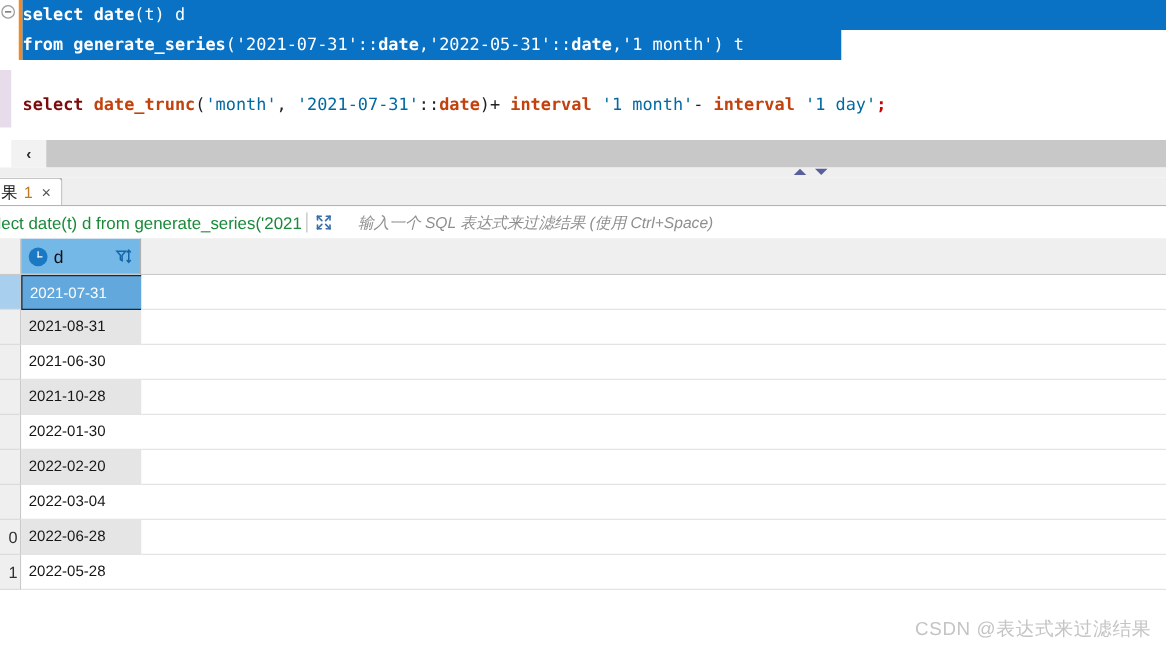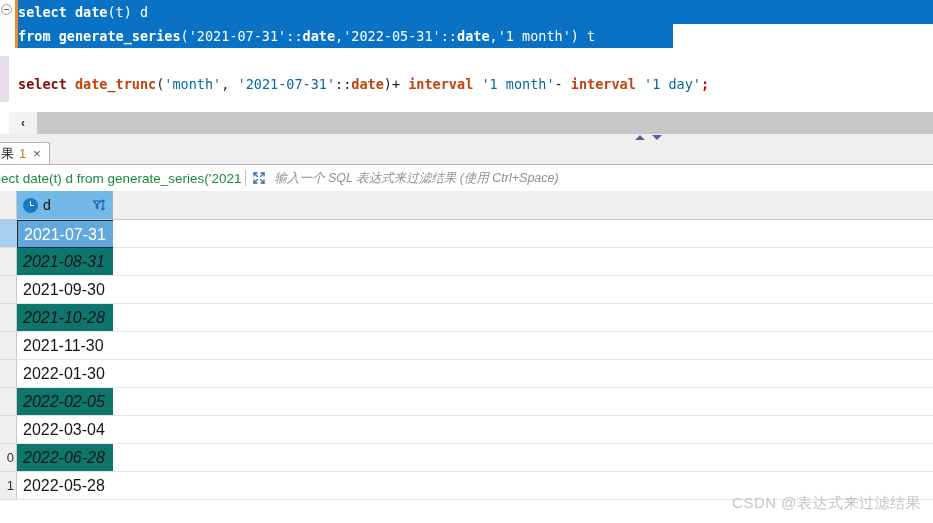--- a/index.html
+++ b/index.html
@@ -228,21 +228,21 @@
   .expand-icon {
     width: 16px;
     height: 16px;
     position: relative;
     flex: 0 0 auto;
   }
   .filter-ph {
     font-size: 12.5px;
     color: #8f8f8f;
     font-style: italic;
-    margin-left: 7px;
+    margin-left: 19px;
     white-space: nowrap;
   }
 
   
   #grid {
     position: absolute;
     left: 0; top: 191px;
     width: 933px;
     height: 332px;
     background: #ffffff;
@@ -342,29 +342,29 @@
   .grow.selected .rnum {
     background: #a8cfee;
   }
   .cell-d {
     position: absolute;
     left: 17px; top: 0;
     width: 100px; height: 28px;
     box-sizing: border-box;
     border-right: 1px solid #dcdcdc;
     border-bottom: 1px solid #e4e4e4;
-    font-size: 16px;
+    font-size: 12px;
     color: #151515;
     line-height: 27px;
     padding-left: 6px;
     overflow: hidden;
     white-space: nowrap;
   }
   .grow.odd .cell-d { background: #ffffff; }
-  .grow.even .cell-d { background: #0f766e; font-style: italic; }
+  .grow.even .cell-d { background: #e5e5e5; }
   .grow.selected .cell-d {
     background: #62a8dd;
     color: #ffffff;
     border: 1px solid #0f2b45;
   }
   .cell-rest {
     position: absolute;
     left: 113px; top: 0;
     right: 0; height: 28px;
     box-sizing: border-box;
@@ -465,41 +465,36 @@
         <div class="cell-d">2021-07-31</div>
         <div class="cell-rest"></div>
       </div>
       <div class="grow even">
         <div class="rnum"></div>
         <div class="cell-d">2021-08-31</div>
         <div class="cell-rest"></div>
       </div>
       <div class="grow odd">
         <div class="rnum"></div>
-        <div class="cell-d">2021-09-30</div>
+        <div class="cell-d">2021-06-30</div>
         <div class="cell-rest"></div>
       </div>
       <div class="grow even">
         <div class="rnum"></div>
         <div class="cell-d">2021-10-28</div>
         <div class="cell-rest"></div>
       </div>
       <div class="grow odd">
         <div class="rnum"></div>
-        <div class="cell-d">2021-11-30</div>
-        <div class="cell-rest"></div>
-      </div>
-      <div class="grow odd">
-        <div class="rnum"></div>
         <div class="cell-d">2022-01-30</div>
         <div class="cell-rest"></div>
       </div>
       <div class="grow even">
         <div class="rnum"></div>
-        <div class="cell-d">2022-02-05</div>
+        <div class="cell-d">2022-02-20</div>
         <div class="cell-rest"></div>
       </div>
       <div class="grow odd">
         <div class="rnum"></div>
         <div class="cell-d">2022-03-04</div>
         <div class="cell-rest"></div>
       </div>
       <div class="grow even">
         <div class="rnum">0</div>
         <div class="cell-d">2022-06-28</div>

